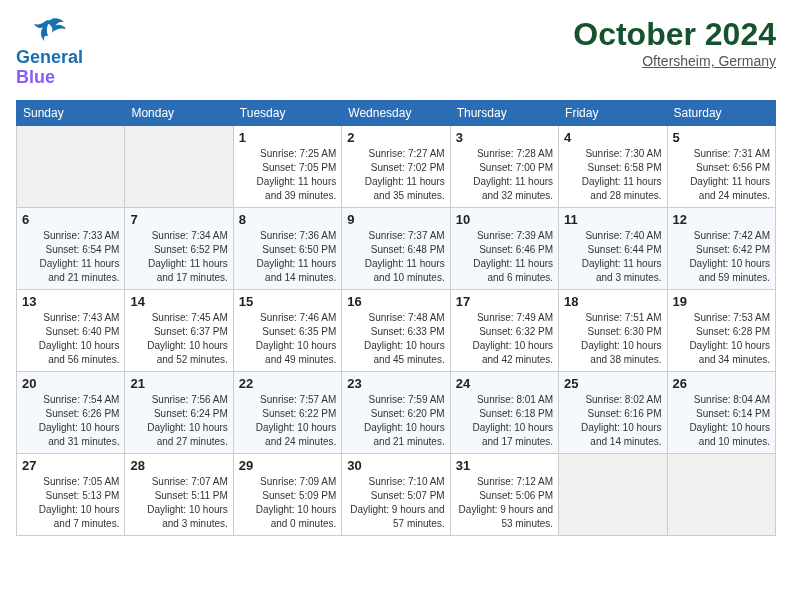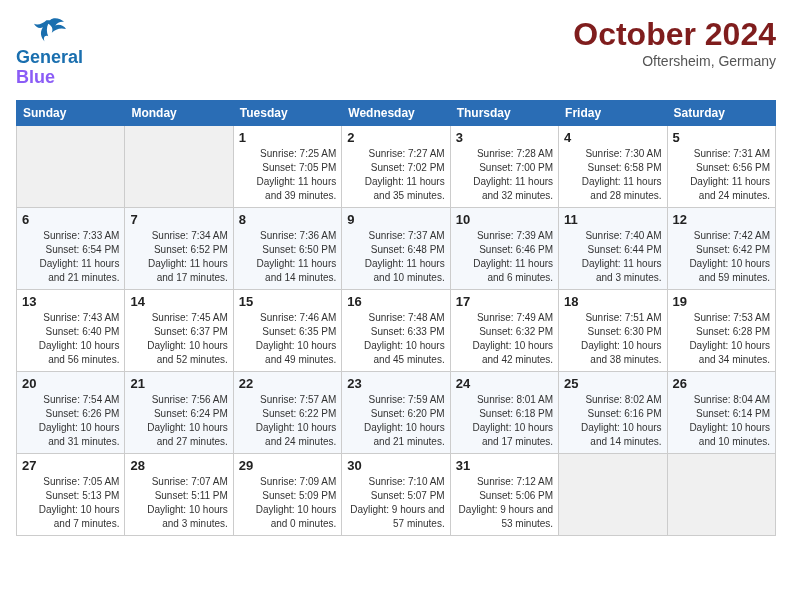--- a/index.html
+++ b/index.html
@@ -34,38 +34,39 @@
     .logo-bird {
       width: 32px;
       height: 28px;
     }
     .title-block {
       text-align: right;
     }
     .month-title {
       font-size: 32px;
       font-weight: bold;
-      color: #7f1d1d;
+      color: #14532d;
     }
     .location {
       font-size: 14px;
       color: #555;
+      text-decoration: underline;
     }
     table {
       width: 100%;
       border-collapse: collapse;
       font-size: 11px;
     }
     thead th {
       background-color: #2a6db5;
       color: #fff;
       text-align: left;
       padding: 5px 6px;
       font-size: 12px;
-      font-weight: bold;
+      font-weight: normal;
       border: 1px solid #2a6db5;
     }
     td {
       border: 1px solid #ccc;
       vertical-align: top;
       padding: 4px 5px;
       width: 108px;
       min-height: 80px;
       height: 80px;
     }

